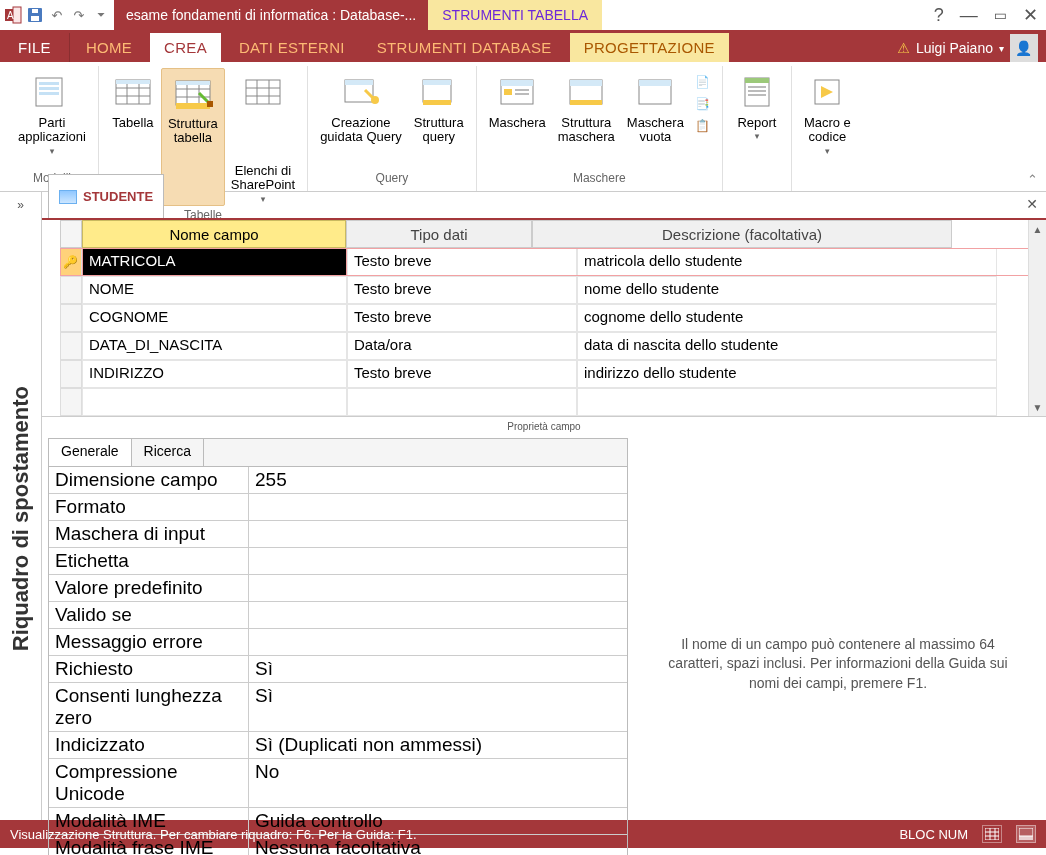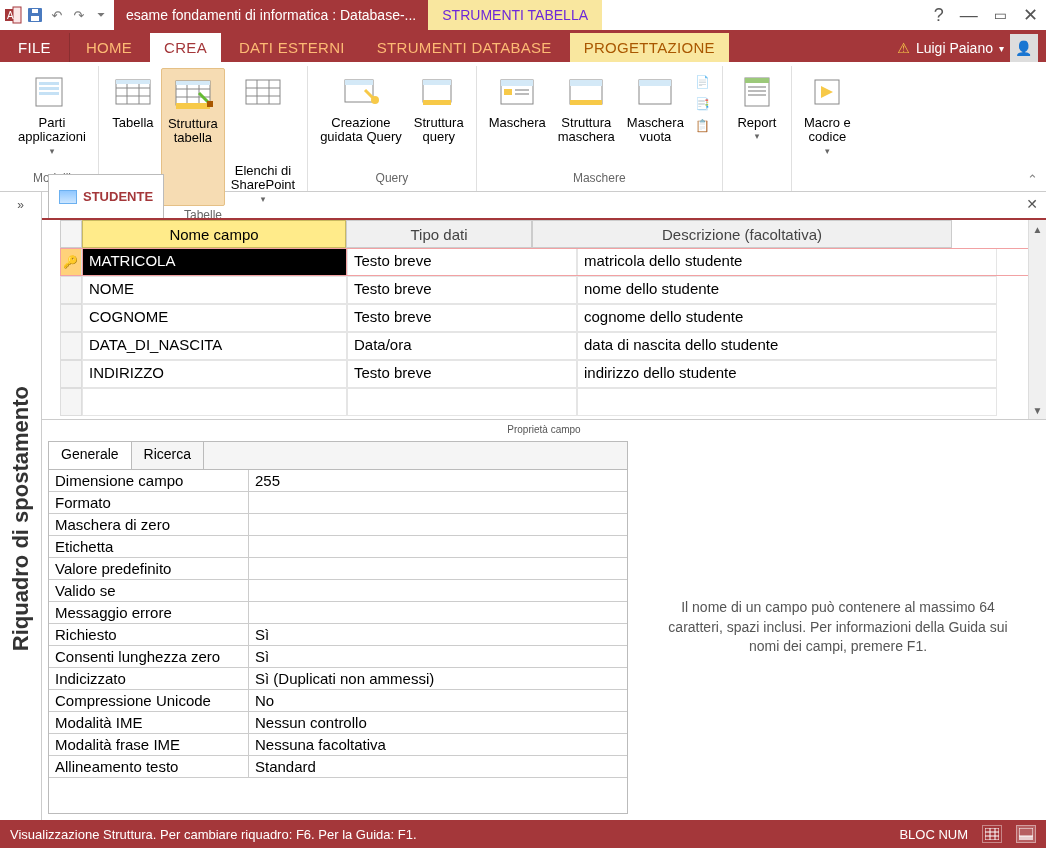--- a/index.html
+++ b/index.html
@@ -70,21 +70,21 @@
   .grid-row.current .cell{border-bottom:1px solid #f2a1a3;}
   .grid-row.current {outline:1px solid #f2a1a3; outline-offset:-1px;}
   .keyico{color:#c9a322; font-size:12px;}
 
   .paneheader{ text-align:center; color:#555; font-size:10px; padding:4px 0;}
   .fieldprops { display:flex; padding:2px 6px 6px 6px; gap:8px;}
   .proptabs { width:580px; border:1px solid #bbb; }
   .proptabs-head{display:flex; height:28px; background:#f5f5f5; border-bottom:1px solid #bbb;}
   .proptabs-head .ptab{padding:4px 12px; border-right:1px solid #bbb; font-size:14px;}
   .proptabs-head .ptab.active{background:#fff;}
-  .proprow{display:flex; border-bottom:1px solid #ccc; font-size:15px;}
+  .proprow{display:flex; border-bottom:1px solid #ccc; font-size:19px;}
   .proprow .plabel{width:200px; padding:2px 6px; border-right:1px solid #ccc;}
   .proprow .pval{flex:1; padding:2px 6px;}
   .helptext{flex:1; display:flex; align-items:center; justify-content:center; text-align:center; color:#555; font-size:14px; padding:0 20px; line-height:1.4;}
 
   
   .statusbar { height:28px; background:#a4373a; color:#fff; display:flex; align-items:center; padding:0 10px; font-size:13px;}
   .statusbar .right{margin-left:auto; display:flex; align-items:center; gap:14px;}
   .statusbar .vicon{width:20px;height:18px;display:flex;align-items:center;justify-content:center; border:1px solid rgba(255,255,255,0.4);}
   .statusbar .vicon.active{background:rgba(255,255,255,0.2);}
 
@@ -407,21 +407,21 @@
         <div id="prop-body">
             <div class="proprow">
               <div class="plabel">Dimensione campo</div>
               <div class="pval">255</div>
             </div>
             <div class="proprow">
               <div class="plabel">Formato</div>
               <div class="pval"></div>
             </div>
             <div class="proprow">
-              <div class="plabel">Maschera di zero</div>
+              <div class="plabel">Maschera di input</div>
               <div class="pval"></div>
             </div>
             <div class="proprow">
               <div class="plabel">Etichetta</div>
               <div class="pval"></div>
             </div>
             <div class="proprow">
               <div class="plabel">Valore predefinito</div>
               <div class="pval"></div>
             </div>
@@ -444,21 +444,21 @@
             <div class="proprow">
               <div class="plabel">Indicizzato</div>
               <div class="pval">Sì (Duplicati non ammessi)</div>
             </div>
             <div class="proprow">
               <div class="plabel">Compressione Unicode</div>
               <div class="pval">No</div>
             </div>
             <div class="proprow">
               <div class="plabel">Modalità IME</div>
-              <div class="pval">Nessun controllo</div>
+              <div class="pval">Guida controllo</div>
             </div>
             <div class="proprow">
               <div class="plabel">Modalità frase IME</div>
               <div class="pval">Nessuna facoltativa</div>
             </div>
             <div class="proprow">
               <div class="plabel">Allineamento testo</div>
               <div class="pval">Standard</div>
             </div>
           </div>

